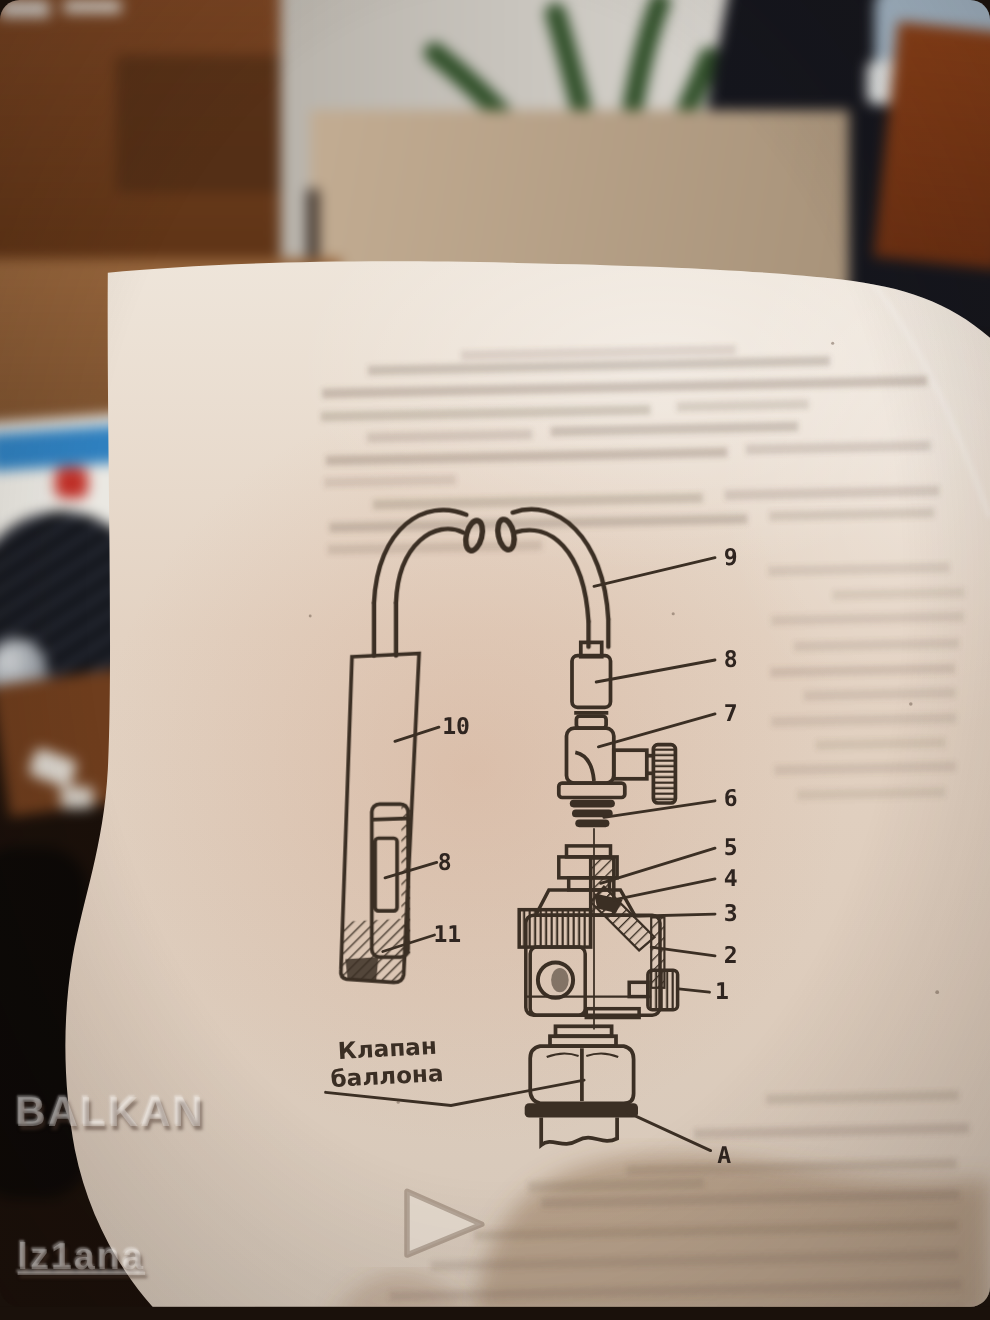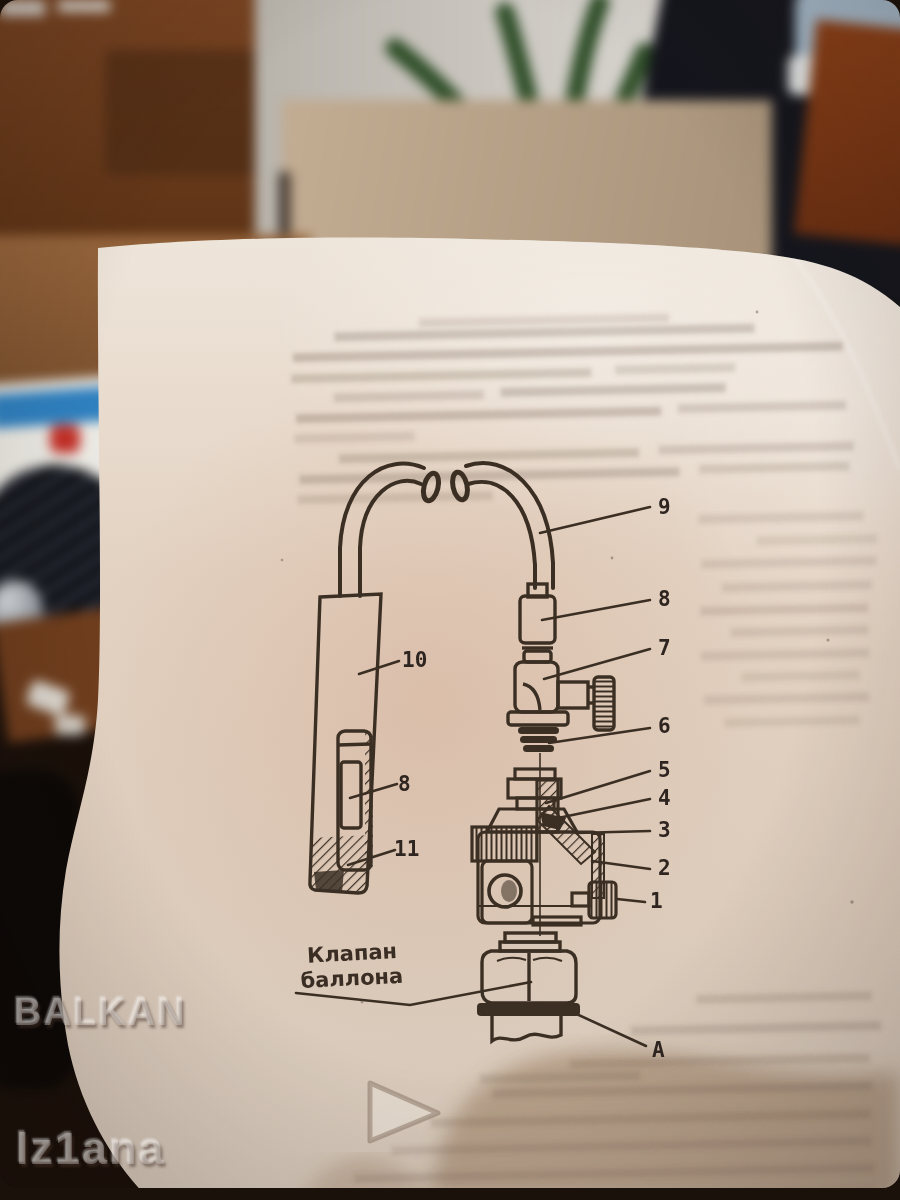--- a/index.html
+++ b/index.html
@@ -9,21 +9,21 @@
   .bg{position:absolute;inset:0;filter:blur(6px);}
   .bg div{position:absolute;}
   
   #paper-svg{position:absolute;left:0;top:0;}
   
   .wm{position:absolute;font-weight:bold;line-height:1;
       color:rgba(250,247,243,.32);
       text-shadow:2px 3px 3px rgba(70,50,40,.5),-1px -2px 2px rgba(255,255,255,.38);}
   .wm-brand{left:14px;top:993px;font-size:38px;letter-spacing:2px;}
   .wm-word{left:2px;top:1020px;font-size:100px;letter-spacing:-3px;}
-  .wm-user{left:16px;top:1126px;font-size:45px;letter-spacing:2px;}
+  .wm-user{left:16px;top:1126px;font-size:34px;letter-spacing:2px;text-decoration:underline;}
   .vignette{position:absolute;inset:0;pointer-events:none;
     background:radial-gradient(ellipse at 50% 45%,transparent 58%,rgba(20,10,5,.20) 100%);}
 </style>
 </head>
 <body>
 
 <div id="stage">
 
   <div class="bg">
     <div style="left:-20px;top:-20px;width:330px;height:300px;background:linear-gradient(180deg,#7a4523,#5a3114);"></div>

